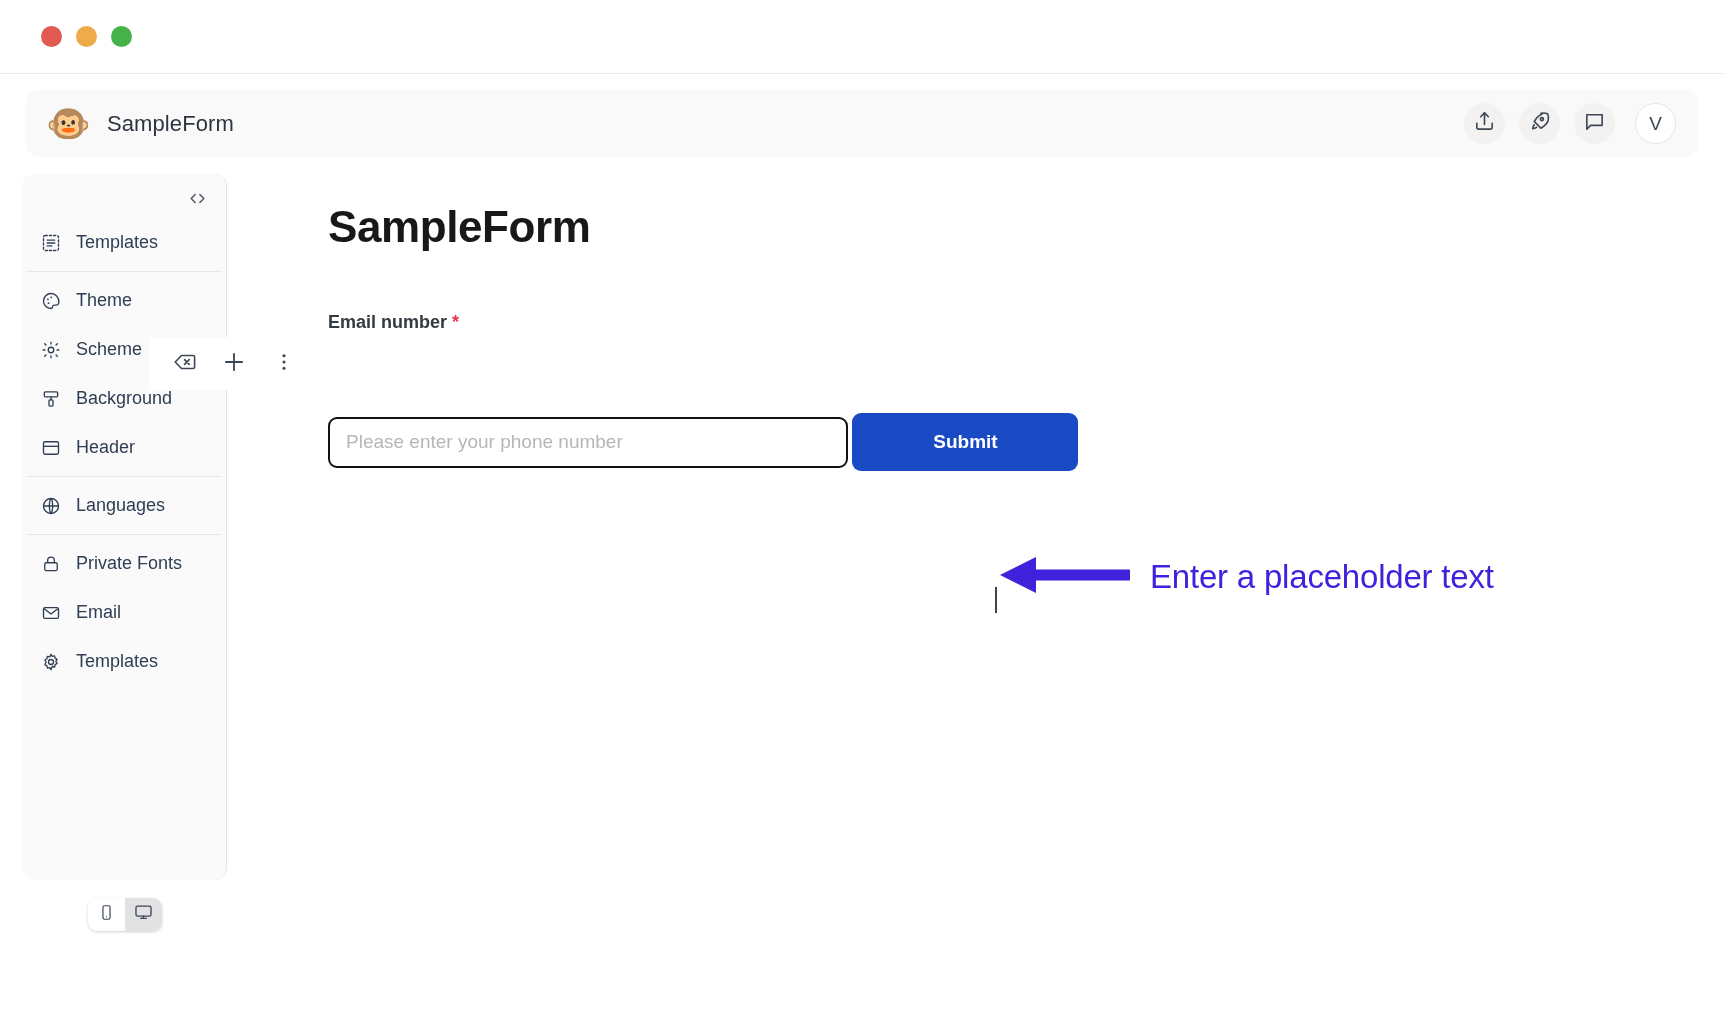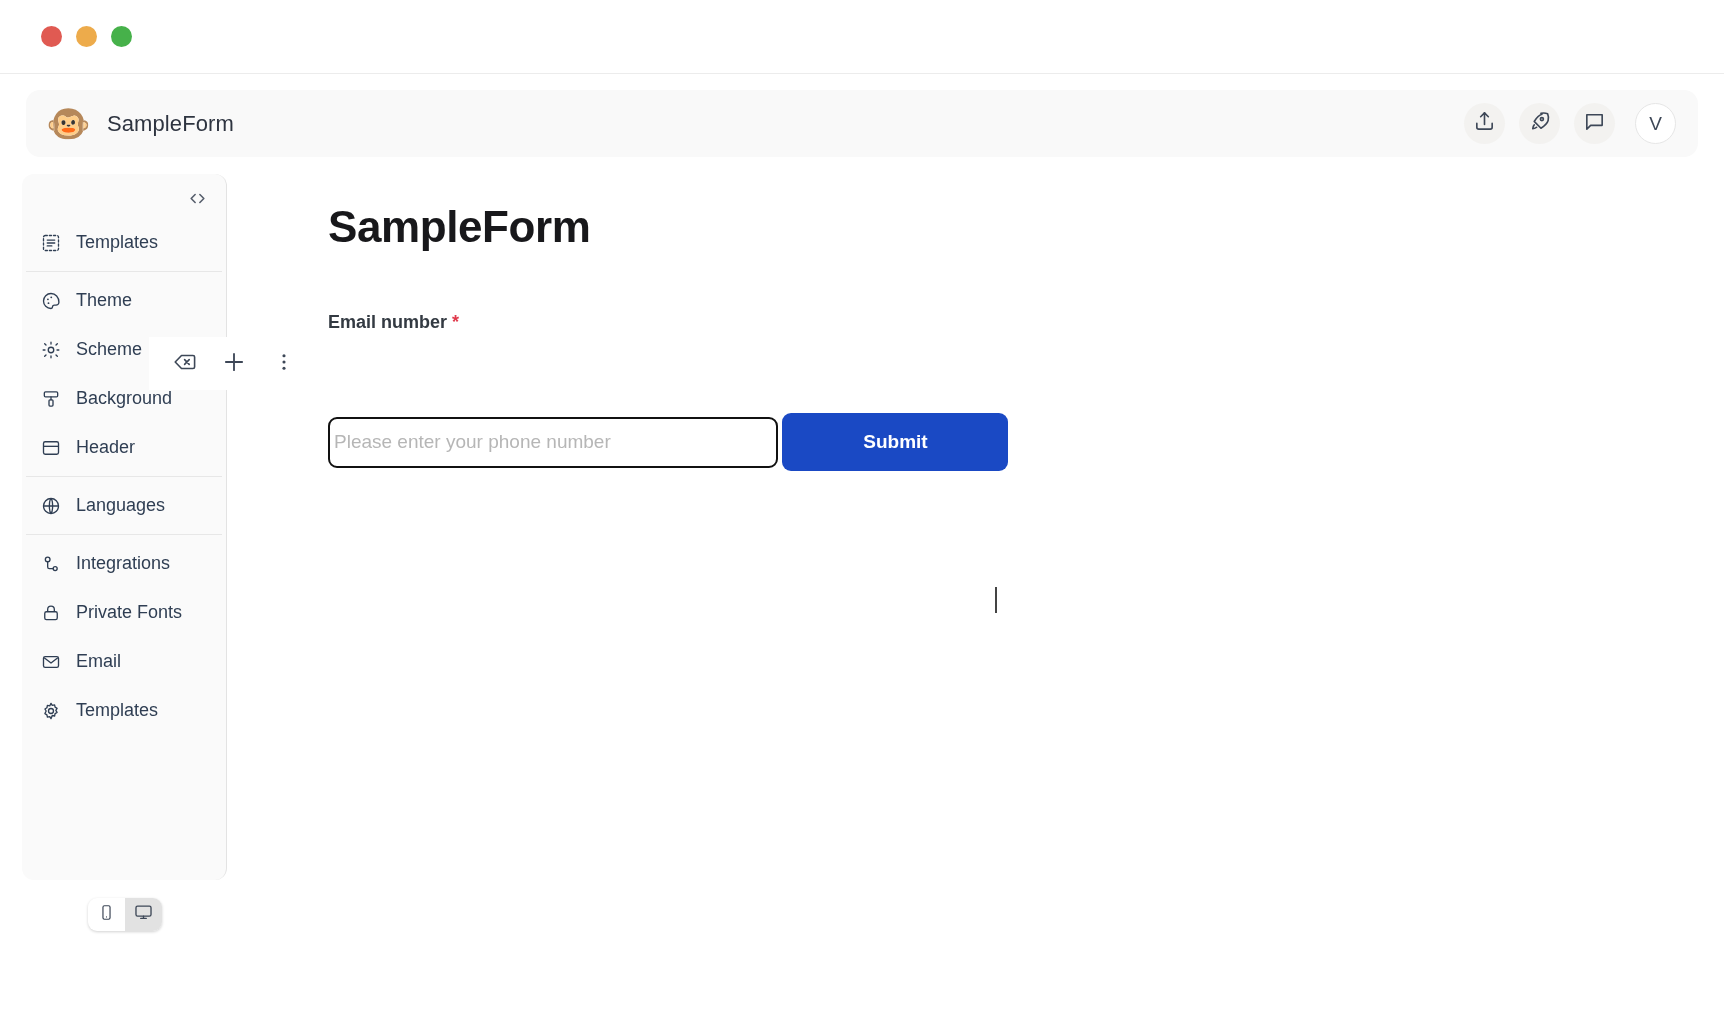--- a/index.html
+++ b/index.html
@@ -169,27 +169,27 @@
     margin-bottom: 60px;
   }
   .field-label {
     font-size: 18px;
     font-weight: bold;
     color: #333a42;
     margin-bottom: 10px;
   }
   .req-star { color: #e0394b; font-weight: bold; }
   .text-input {
-    width: 450px; height: 51px;
+    width: 520px; height: 51px;
     border: 2px solid #111111;
     border-radius: 9px;
     background: #ffffff;
     font-size: 19px;
     color: #111111;
-    padding: 0 4px;
+    padding: 0 16px;
     font-family: "Liberation Sans", sans-serif;
     outline: none;
     position: relative;
   }
   .text-input::placeholder { color: #b6b6b6; }
   .caret {
     position: absolute;
     left: 750px; top: 413px;
     width: 1.5px; height: 26px;
     background: #444;
@@ -358,30 +358,20 @@
               <circle cx="12" cy="12" r="9"></circle>
               <path d="M3 12h18M12 3c2.6 2.6 2.6 15.4 0 18M12 3C9.4 5.6 9.4 18.4 12 21"></path>
             </svg>
           </span>
           <span>Languages</span>
         </div>
       </div>
       <div class="nav-divider"></div>
 
       <div class="nav-group">
-        <div class="nav-item">
-          <span class="nav-icon">
-            <svg width="20" height="20" viewBox="0 0 24 24" fill="none" stroke="currentColor" stroke-width="1.6" stroke-linecap="round">
-              <circle cx="8" cy="6.5" r="2.8"></circle>
-              <circle cx="17" cy="17.5" r="2.4"></circle>
-              <path d="M8 9.3v6.2a2 2 0 0 0 2 2h4.6"></path>
-            </svg>
-          </span>
-          <span>Integrations</span>
-        </div>
 
         <div class="nav-item">
           <span class="nav-icon">
             <svg width="20" height="20" viewBox="0 0 24 24" fill="none" stroke="currentColor" stroke-width="1.6" stroke-linejoin="round">
               <rect x="4.5" y="10.5" width="15" height="9.5" rx="2"></rect>
               <path d="M8 10.5V7.8a4 4 0 0 1 8 0v2.7"></path>
             </svg>
           </span>
           <span>Private Fonts</span>
         </div>
@@ -466,14 +456,23 @@
       <span class="req-star">*</span>
     </div>
 
     <input class="text-input" type="text" placeholder="Please enter your phone number" style="">
 
     <div class="caret"></div>
 
     <button class="submit-btn">Submit</button>
 
     
+    <div class="annotation">
+      <span>
+        <svg width="130" height="40" viewBox="0 0 130 40">
+          <polygon points="0,20 36,2 36,38" fill="#3f22db"></polygon>
+          <rect x="32" y="14.5" width="98" height="11" fill="#3f22db"></rect>
+        </svg>
+      </span>
+      <span class="annotation-text">Enter a placeholder text</span>
+    </div>
   </div>
 </div>
 
 </body></html>

